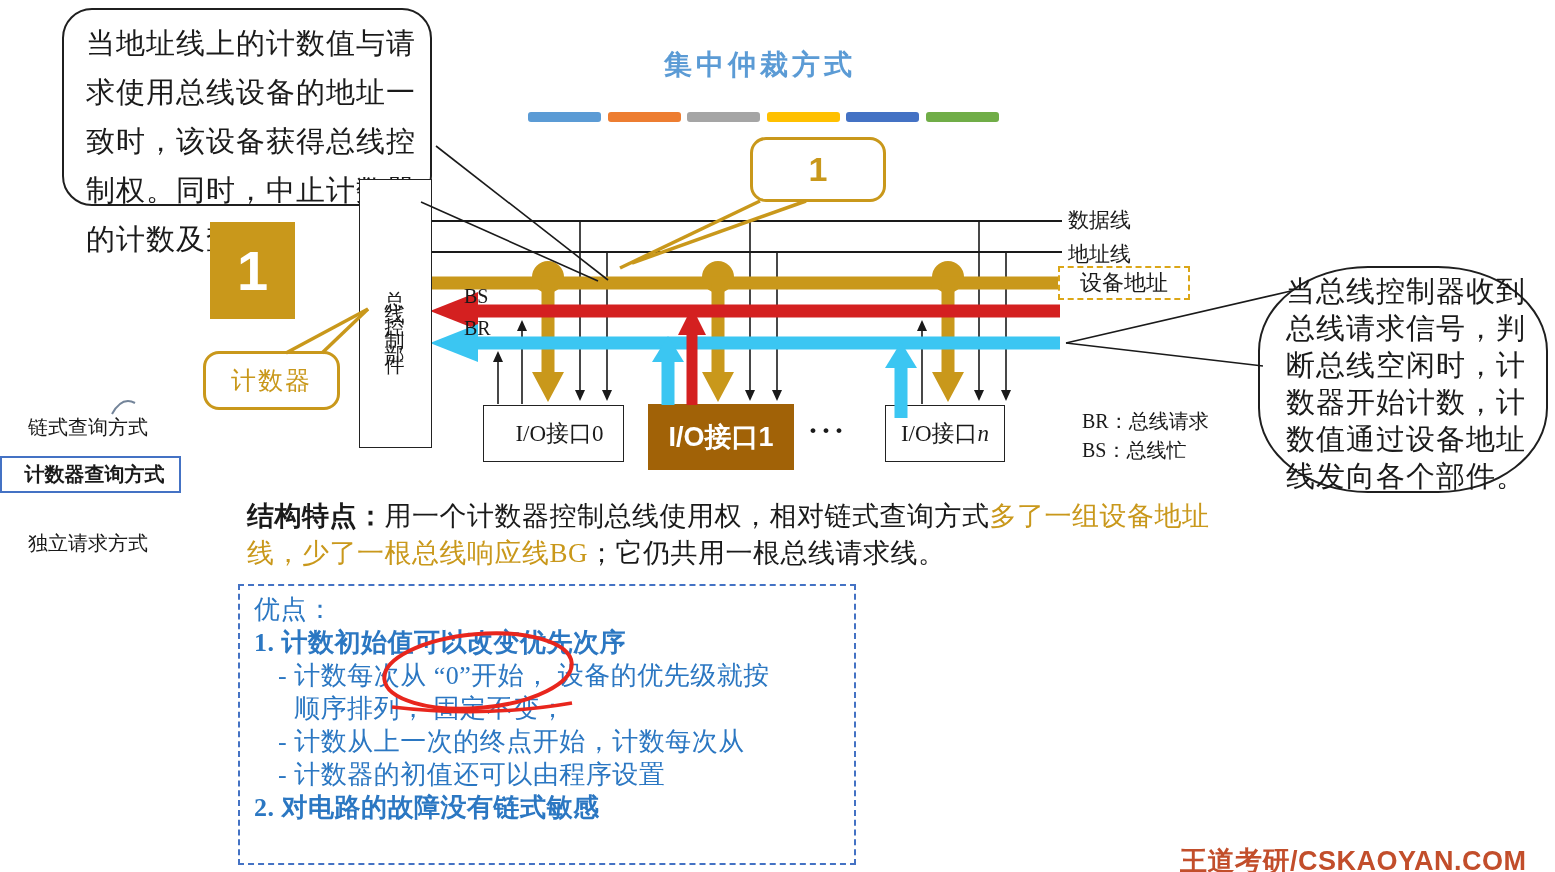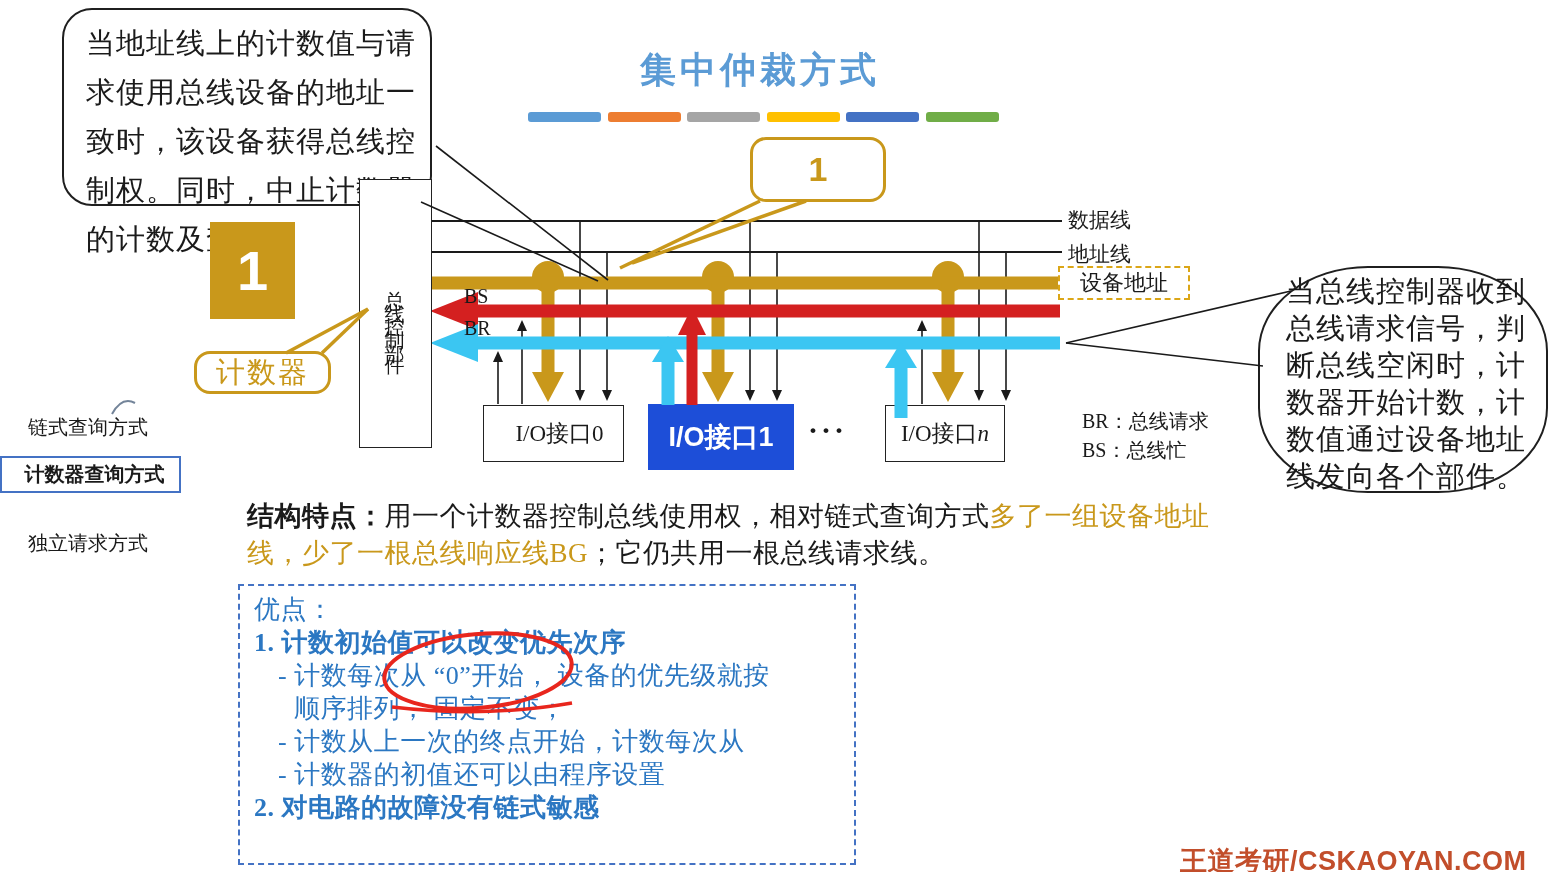--- a/index.html
+++ b/index.html
@@ -12,42 +12,42 @@
   .hud{z-index:2;}
 
   
   .bubble{background:#fff;border:2.5px solid #1f1f1f;box-sizing:border-box;}
   .bubble-left{left:62px;top:8px;width:370px;height:198px;border-radius:30px;
                font-size:29px;line-height:49px;padding:9px 14px 0 22px;letter-spacing:1px;}
   .bubble-right{left:1258px;top:266px;width:290px;height:227px;border-radius:110px/85px;
                 font-size:29px;line-height:37px;padding:5px 0 0 26px;letter-spacing:1px;}
 
   
-  .title{left:520px;top:46px;width:480px;text-align:center;font-size:36px;font-weight:bold;
+  .title{left:520px;top:46px;width:480px;text-align:center;font-size:28px;font-weight:bold;
          letter-spacing:4px;color:#5B9BD5;font-family:Liberation Serif, serif;}
   .bars{left:528px;top:112px;width:480px;height:12px;display:flex;gap:6.5px;}
   .bars div{width:73px;height:10px;border-radius:3px;}
 
   
   .gold-box{left:210px;top:222px;width:85px;height:97px;background:#C9981B;display:flex;
             align-items:center;justify-content:center;color:#fff;font-size:56px;font-weight:bold;
             font-family:"Liberation Sans","DejaVu Sans",sans-serif;}
   .callout{box-sizing:border-box;border:3px solid #C9981B;border-radius:16px;background:#fff;
            display:flex;align-items:center;justify-content:center;color:#C9981B;}
   .callout-one{left:750px;top:137px;width:136px;height:65px;font-size:34px;font-weight:bold;
                font-family:"Liberation Sans","DejaVu Sans",sans-serif;}
-  .callout-counter{left:194px;top:351px;width:137px;height:43px;font-size:29px;letter-spacing:2px;}
+  .callout-counter{left:203px;top:351px;width:137px;height:59px;font-size:25px;letter-spacing:2px;}
 
   
   .controller{left:359px;top:179px;width:73px;height:269px;border:1.6px solid #222;background:#fff;
               box-sizing:border-box;display:flex;align-items:center;justify-content:center;}
   .controller span{writing-mode:vertical-rl;text-orientation:upright;font-size:20px;letter-spacing:13px;}
   .iobox{box-sizing:border-box;border:1.6px solid #222;background:#fff;display:flex;
          align-items:center;justify-content:center;font-size:23px;}
-  .iobox.gold{background:#1d4ed8;border:none;color:#fff;font-size:27px;font-weight:600;
+  .iobox.gold{background:#a16207;border:none;color:#fff;font-size:27px;font-weight:600;
               font-family:"Liberation Sans","DejaVu Sans",sans-serif;}
   .box0{left:483px;top:405px;width:141px;height:57px;padding-left:12px;}
   .box1{left:648px;top:404px;width:146px;height:66px;}
   .boxn{left:885px;top:405px;width:120px;height:57px;}
   .ellipsis{left:808px;top:413px;font-size:30px;font-weight:bold;letter-spacing:3px;}
 
   
   .linelabel{font-size:21px;}
   .lbl-data{left:1068px;top:206px;}
   .lbl-addr{left:1068px;top:240px;}

